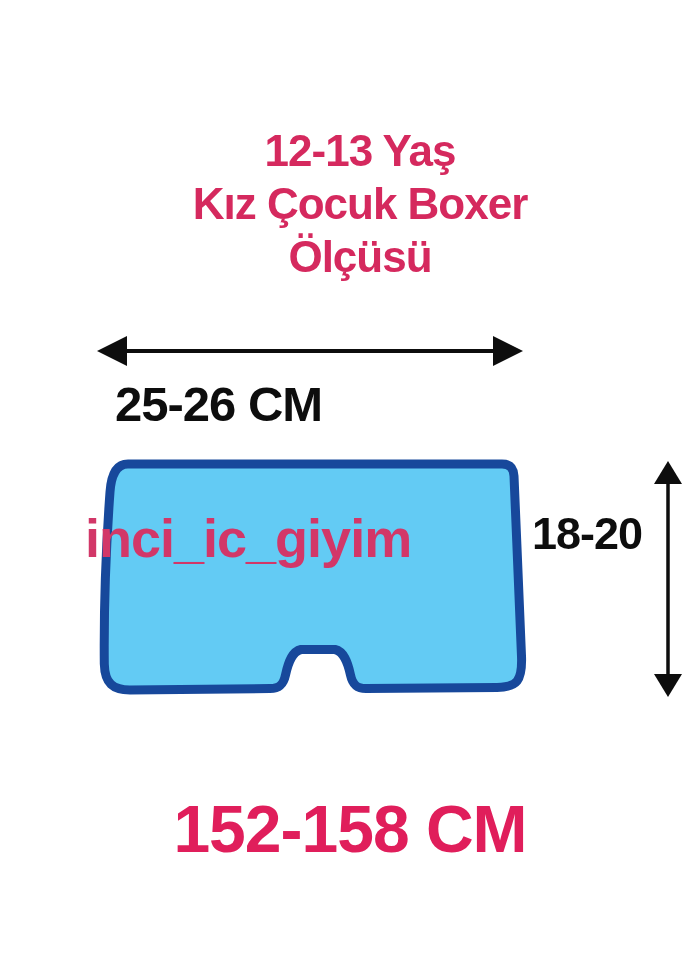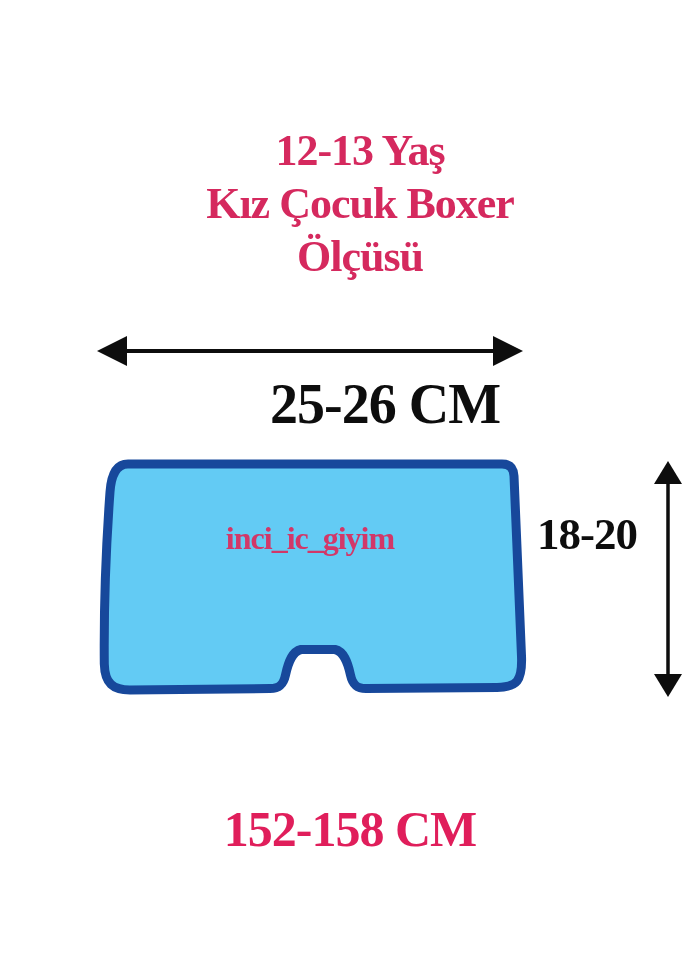--- a/index.html
+++ b/index.html
@@ -6,21 +6,21 @@
     margin: 0;
     padding: 0;
     background: #ffffff;
   }
   .canvas {
     position: relative;
     width: 700px;
     height: 980px;
     background: var(--bg, #ffffff);
     overflow: hidden;
-    font-family: Liberation Serif, serif;
+    font-family: Liberation Sans, sans-serif;
   }
   .title-block {
     position: absolute;
     top: 124px;
     left: 10px;
     width: 700px;
     text-align: center;
     font-size: 44px;
     line-height: 53px;
     font-weight: 700;
@@ -39,36 +39,36 @@
   }
   .boxer-path {
     fill: var(--shape-fill, #63cbf4);
     stroke: var(--shape-stroke, #17489b);
     stroke-width: 9;
     stroke-linejoin: round;
   }
   .width-label {
     position: absolute;
     top: 376px;
-    left: 100px;
+    left: 115px;
     width: 400px;
-    text-align: right;
-    font-size: 56px;
+    text-align: left;
+    font-size: 49px;
     line-height: 56px;
     font-weight: 700;
     letter-spacing: -1px;
     color: var(--arrow-black, #0d0d0d);
   }
   .brand-text {
     position: absolute;
     top: 509px;
     left: 85px;
     width: 450px;
-    text-align: center;
-    font-size: 32px;
+    text-align: left;
+    font-size: 54px;
     line-height: 58px;
     font-weight: 700;
     letter-spacing: -1px;
     color: var(--brand-pink, #d23768);
   }
   .height-label {
     position: absolute;
     top: 503px;
     left: 512px;
     width: 150px;
@@ -78,21 +78,21 @@
     font-weight: 700;
     letter-spacing: -1px;
     color: var(--arrow-black, #0d0d0d);
   }
   .bottom-label {
     position: absolute;
     top: 791px;
     left: 0;
     width: 700px;
     text-align: center;
-    font-size: 50px;
+    font-size: 66px;
     line-height: 76px;
     font-weight: 700;
     letter-spacing: -1px;
     color: var(--bottom-pink, #e01e5b);
   }
 </style>
 </head>
 <body>
 
 <div class="canvas">

